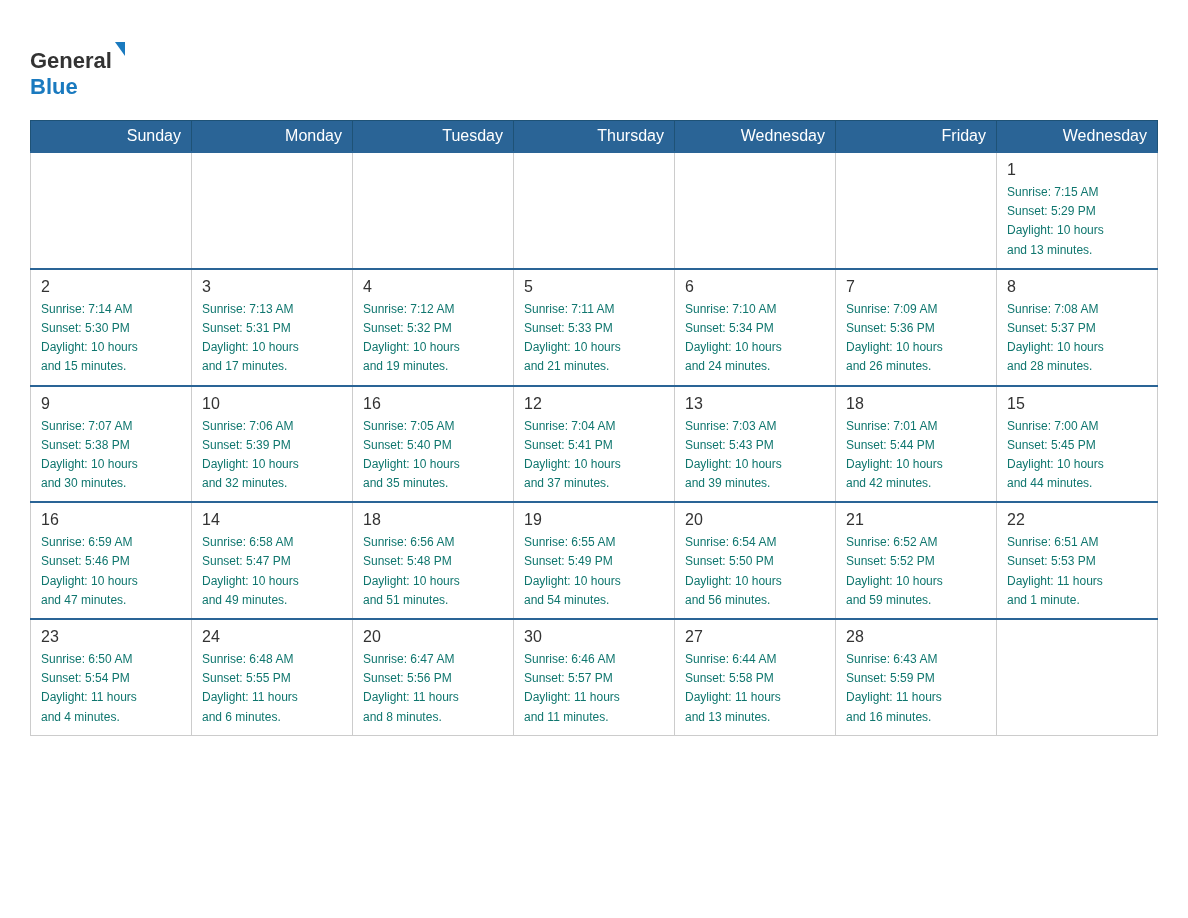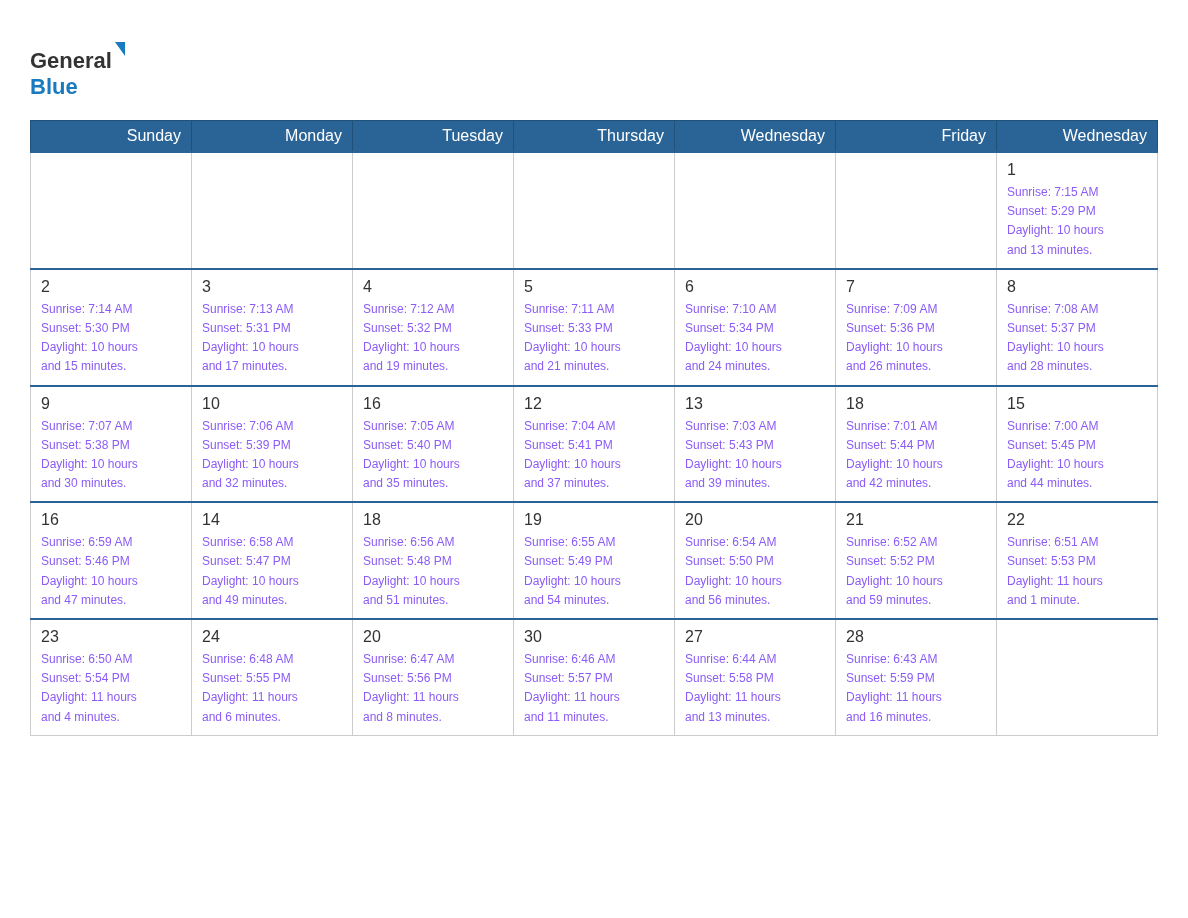--- a/index.html
+++ b/index.html
@@ -83,21 +83,21 @@
       min-height: 100px;
     }
     .day-number {
       font-size: 16px;
       font-weight: normal;
       color: #333;
       margin-bottom: 4px;
     }
     .day-info {
       font-size: 12px;
-      color: #8b5cf6;
+      color: #0f766e;
       line-height: 1.6;
     }
     .empty-cell {
       background: #fff;
     }
     .week-row td {
       border-top: 2px solid #2a6496;
     }
   </style>
 </head>

